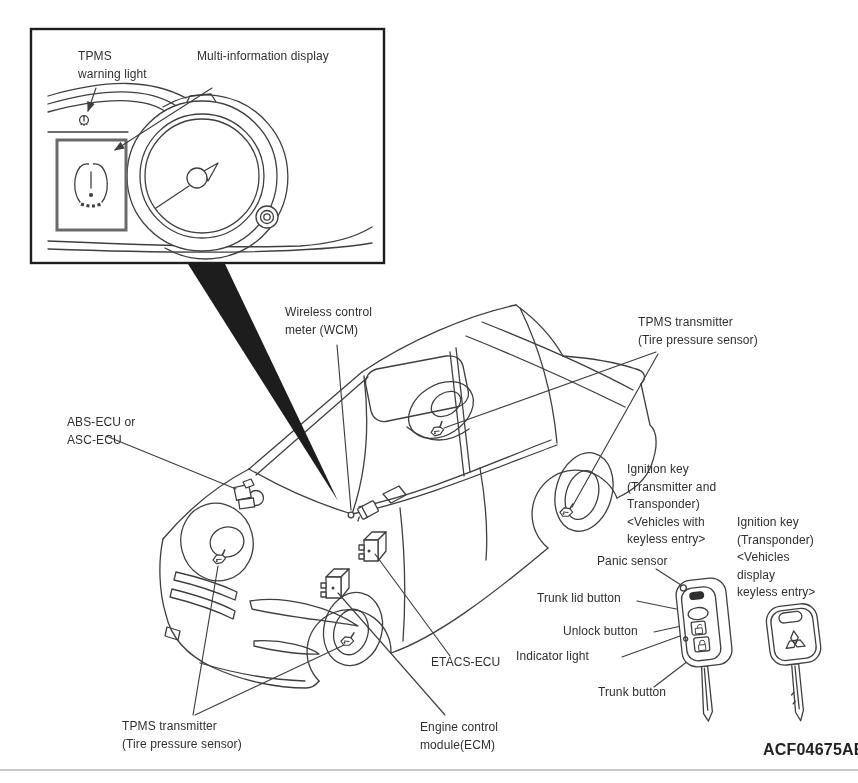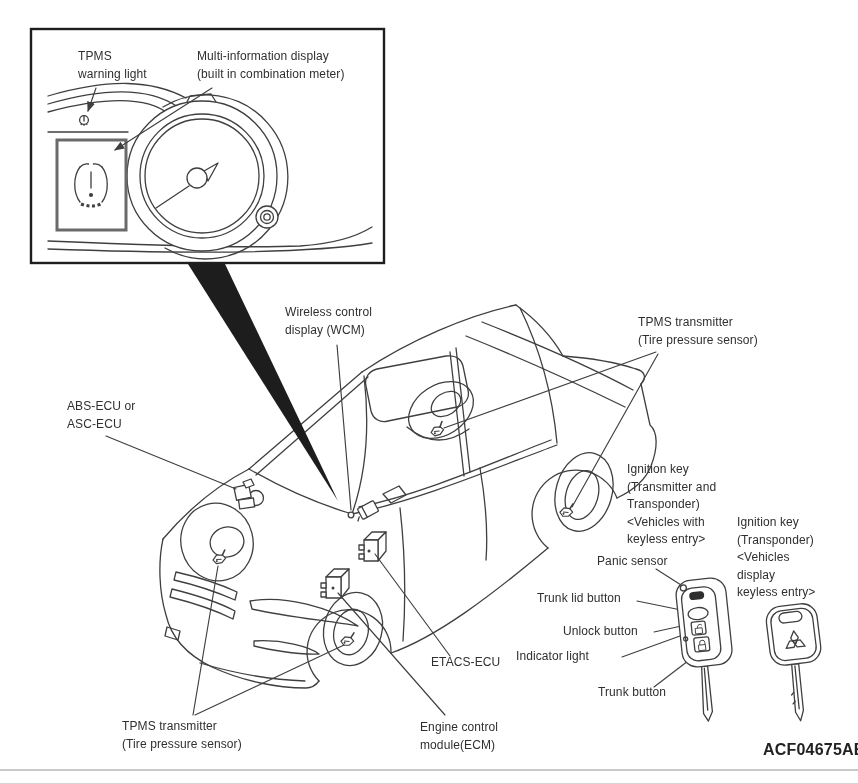--- a/index.html
+++ b/index.html
@@ -221,34 +221,33 @@
   <line x1="0" y1="770" x2="858" y2="770" stroke="#c9c9c9" stroke-width="2"></line>
 </svg>
 
 <div class="label" style="left:78px;top:48px">
   <div>TPMS</div>
   <div>warning light</div>
 </div>
 
 <div class="label" style="left:197px;top:48px">
   <div>Multi-information display</div>
-  <div>(built in combination meter)</div>
 </div>
 
 <div class="label" style="left:285px;top:304px">
   <div>Wireless control</div>
-  <div>display (WCM)</div>
+  <div>meter (WCM)</div>
 </div>
 
 <div class="label" style="left:638px;top:314px">
   <div>TPMS transmitter</div>
   <div>(Tire pressure sensor)</div>
 </div>
 
-<div class="label" style="left:67px;top:398px">
+<div class="label" style="left:67px;top:414px">
   <div>ABS-ECU or</div>
   <div>ASC-ECU</div>
 </div>
 
 <div class="label" style="left:627px;top:461px">
   <div>Ignition key</div>
   <div>(Transmitter and</div>
   <div>Transponder)</div>
   <div>&lt;Vehicles with</div>
   <div>keyless entry&gt;</div>

